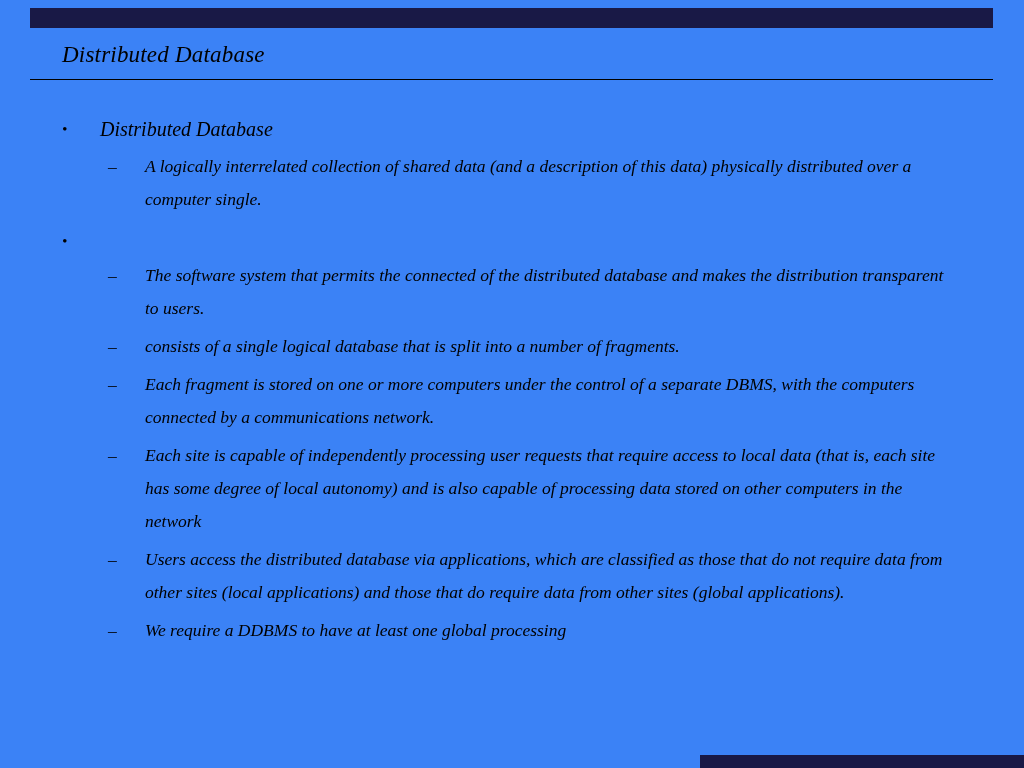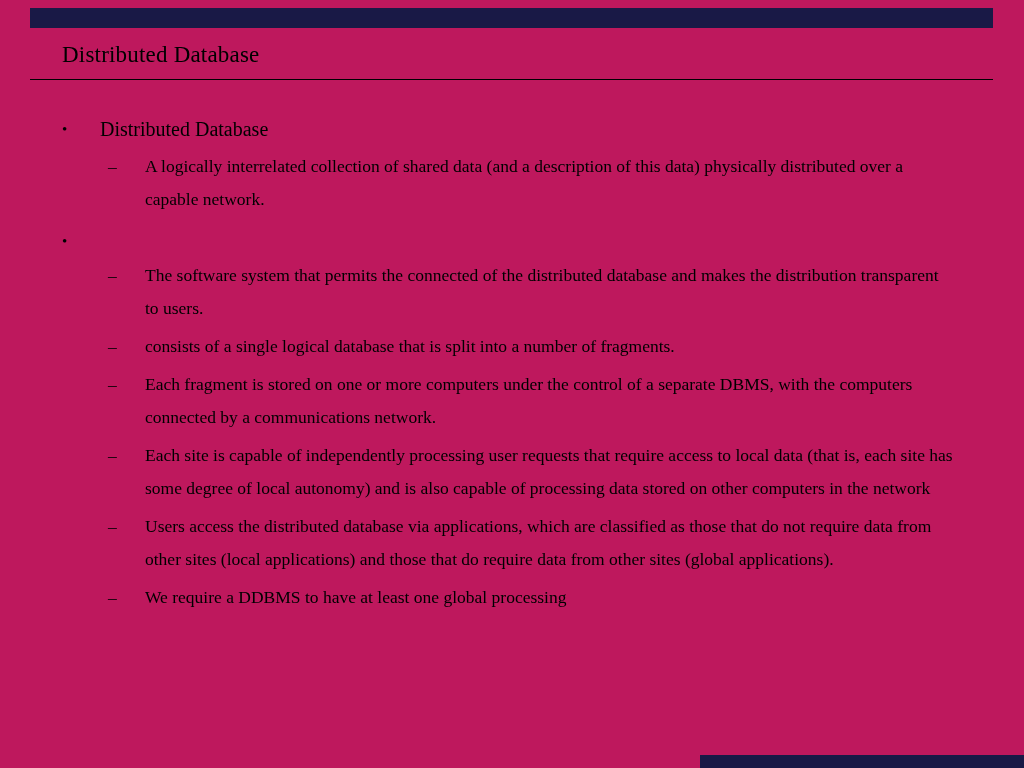--- a/index.html
+++ b/index.html
@@ -11,21 +11,22 @@
     width: 1024px;
     height: 768px;
     position: relative;
     overflow: hidden;
     font-family: "Liberation Serif", "DejaVu Serif", serif;
     color: #000000;
   }
   .slide {
     position: absolute;
     inset: 0;
-    background: #be185d;
+    background: #3b82f6;
+    font-style: italic;
   }
   .top-bar {
     position: absolute;
     left: 30px;
     right: 31px;
     top: 8px;
     height: 20px;
     background: #191946;
   }
   .title-area {
@@ -105,21 +106,21 @@
 
   <div class="content">
 
     <div class="row l1">
       <span class="marker">•</span>
       <span class="text">Distributed Database</span>
     </div>
 
     <div class="row l2">
       <span class="marker">–</span>
-      <span class="text">A logically interrelated collection of shared data (and a description of this data) physically distributed over a capable network.</span>
+      <span class="text">A logically interrelated collection of shared data (and a description of this data) physically distributed over a computer single.</span>
     </div>
 
     <div class="row l1">
       <span class="marker">•</span>
     </div>
 
     <div class="row l2">
       <span class="marker">–</span>
       <span class="text">The software system that permits the connected of the distributed  database and makes the distribution transparent to users.</span>
     </div>

